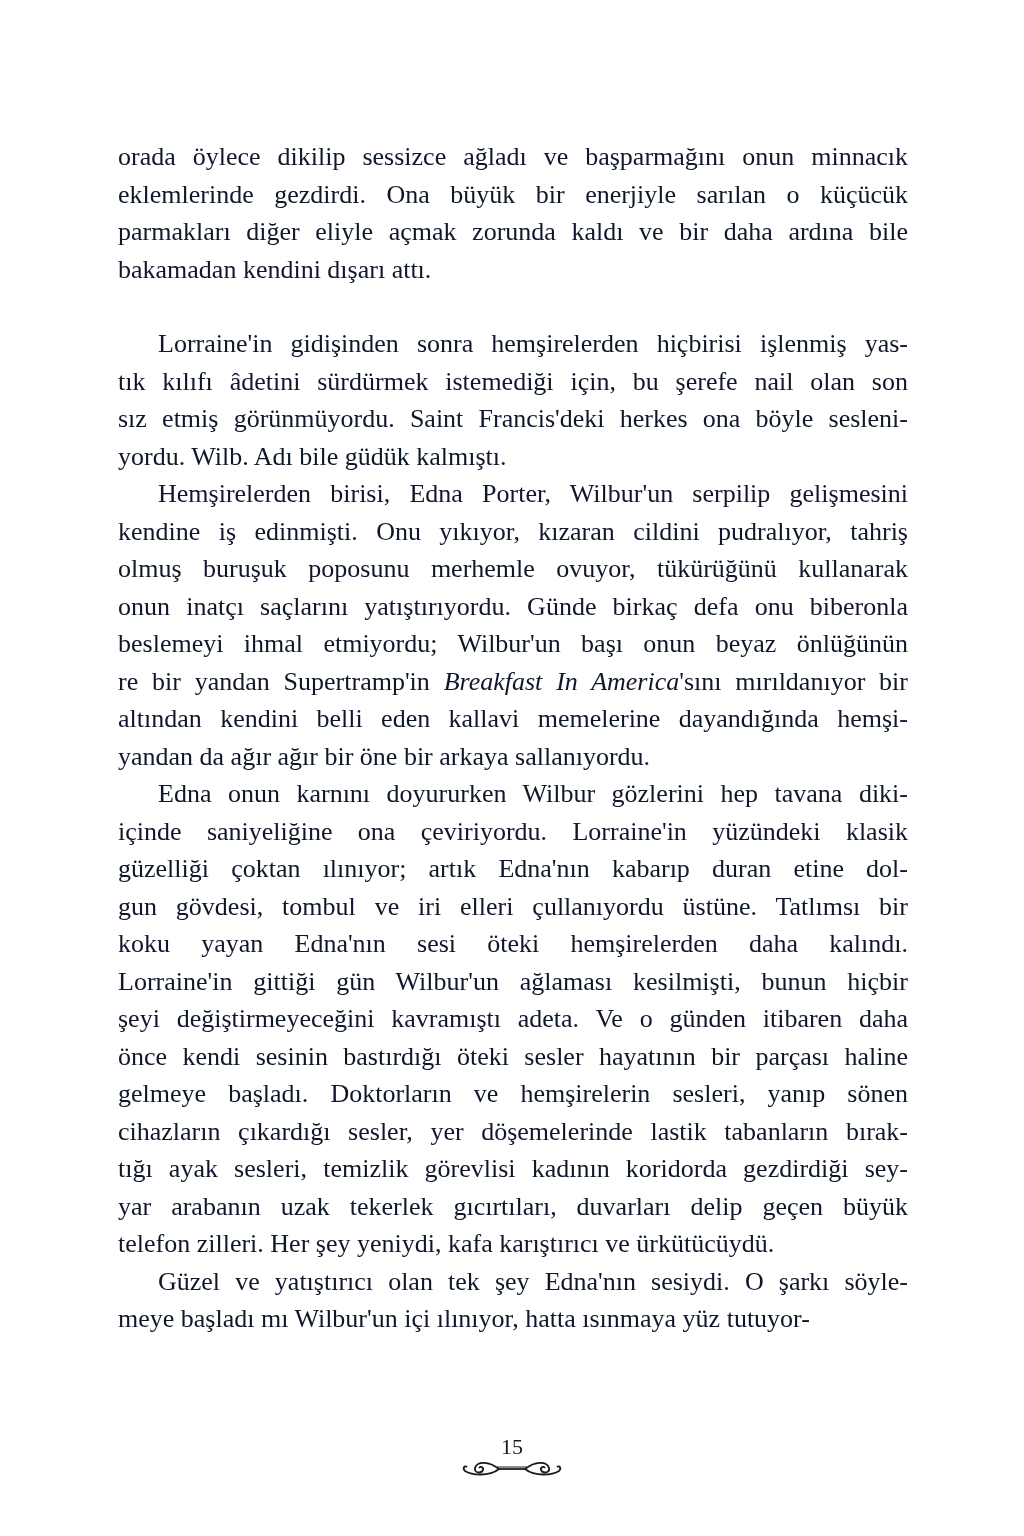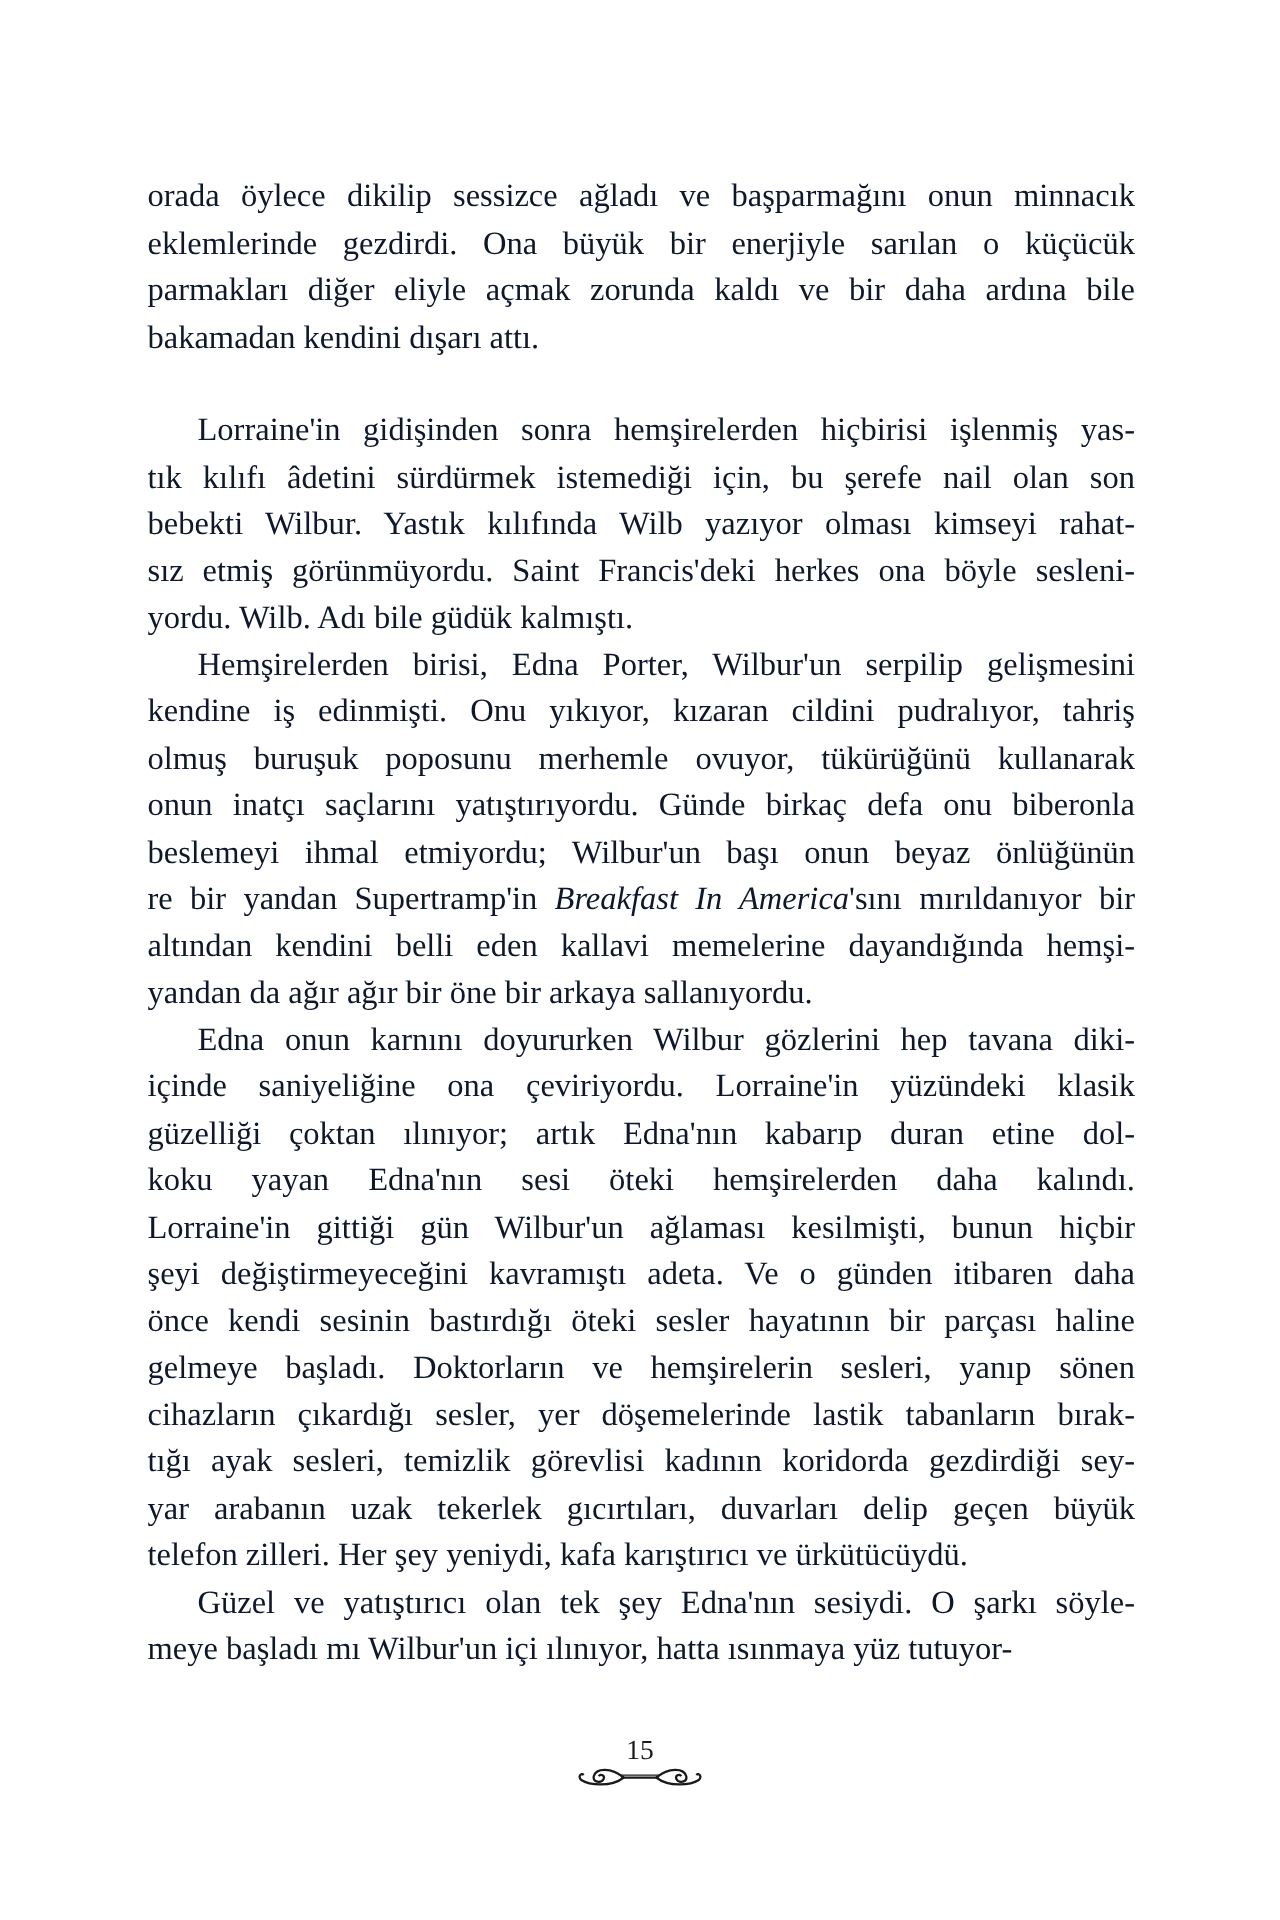--- a/index.html
+++ b/index.html
@@ -5,55 +5,55 @@
   html, body { margin: 0; padding: 0; background: #ffffff; }
   body { width: 1024px; height: 1536px; position: relative; overflow: hidden; }
   .page { position: absolute; left: 118px; top: 138px; width: 790px; color: #0f172a;
     font-family: "Liberation Serif", "DejaVu Serif", serif; font-size: 26px; line-height: 37.5px; }
   .para { margin: 0; text-align: justify; text-align-last: left; hyphens: manual; }
   .gap { height: 37px; }
   .line { display: block; text-align: justify; text-align-last: justify; white-space: nowrap; }
   .line.last { text-align-last: left; }
   .line.ind { padding-left: 40px; }
   .footer { position: absolute; left: 0; width: 1024px; top: 1388px; text-align: center; }
-  .pagenum { font-family: "Liberation Serif", serif; font-size: 22px; color: #1a1a1a; display: block; line-height: 24px; }
+  .pagenum { font-family: "Liberation Serif", serif; font-size: 22px; color: #1a1a1a; display: block; line-height: 24px; margin-top: 47px; }
   .ornament { display: block; margin: 0 auto; }
 </style>
 </head>
 <body>
 
 <div class="page" id="page-body">
     <div class="para">
       <span class="line">orada öylece dikilip sessizce ağladı ve başparmağını onun minnacık</span>
       <span class="line">eklemlerinde gezdirdi. Ona büyük bir enerjiyle sarılan o küçücük</span>
       <span class="line">parmakları diğer eliyle açmak zorunda kaldı ve bir daha ardına bile</span>
       <span class="line last">bakamadan kendini dışarı attı.</span>
     </div>
     <div class="gap"></div>
     <div class="para">
       <span class="line ind">Lorraine'in gidişinden sonra hemşirelerden hiçbirisi işlenmiş yas-</span>
       <span class="line">tık kılıfı âdetini sürdürmek istemediği için, bu şerefe nail olan son</span>
-      <span class="line">bebekti Wilbur. Yastık kılıfında Wilb yazıyor olması kimseyi rahat-</span>
       <span class="line">sız etmiş görünmüyordu. Saint Francis'deki herkes ona böyle sesleni-</span>
       <span class="line last">yordu. Wilb. Adı bile güdük kalmıştı.</span>
     </div>
     <div class="para">
       <span class="line ind">Hemşirelerden birisi, Edna Porter, Wilbur'un serpilip gelişmesini</span>
       <span class="line">kendine iş edinmişti. Onu yıkıyor, kızaran cildini pudralıyor, tahriş</span>
       <span class="line">olmuş buruşuk poposunu merhemle ovuyor, tükürüğünü kullanarak</span>
       <span class="line">onun inatçı saçlarını yatıştırıyordu. Günde birkaç defa onu biberonla</span>
       <span class="line">beslemeyi ihmal etmiyordu; Wilbur'un başı onun beyaz önlüğünün</span>
       <span class="line">re bir yandan Supertramp'in <i>Breakfast In America</i>'sını mırıldanıyor bir</span>
       <span class="line">altından kendini belli eden kallavi memelerine dayandığında hemşi-</span>
       <span class="line last">yandan da ağır ağır bir öne bir arkaya sallanıyordu.</span>
     </div>
     <div class="para">
       <span class="line ind">Edna onun karnını doyururken Wilbur gözlerini hep tavana diki-</span>
       <span class="line">içinde saniyeliğine ona çeviriyordu. Lorraine'in yüzündeki klasik</span>
       <span class="line">güzelliği çoktan ılınıyor; artık Edna'nın kabarıp duran etine dol-</span>
+      <span class="line">gun gövdesi, tombul ve iri elleri çullanıyordu üstüne. Tatlımsı bir</span>
       <span class="line">koku yayan Edna'nın sesi öteki hemşirelerden daha kalındı.</span>
       <span class="line">Lorraine'in gittiği gün Wilbur'un ağlaması kesilmişti, bunun hiçbir</span>
       <span class="line">şeyi değiştirmeyeceğini kavramıştı adeta. Ve o günden itibaren daha</span>
       <span class="line">önce kendi sesinin bastırdığı öteki sesler hayatının bir parçası haline</span>
       <span class="line">gelmeye başladı. Doktorların ve hemşirelerin sesleri, yanıp sönen</span>
       <span class="line">cihazların çıkardığı sesler, yer döşemelerinde lastik tabanların bırak-</span>
       <span class="line">tığı ayak sesleri, temizlik görevlisi kadının koridorda gezdirdiği sey-</span>
       <span class="line">yar arabanın uzak tekerlek gıcırtıları, duvarları delip geçen büyük</span>
       <span class="line last">telefon zilleri. Her şey yeniydi, kafa karıştırıcı ve ürkütücüydü.</span>
     </div>

